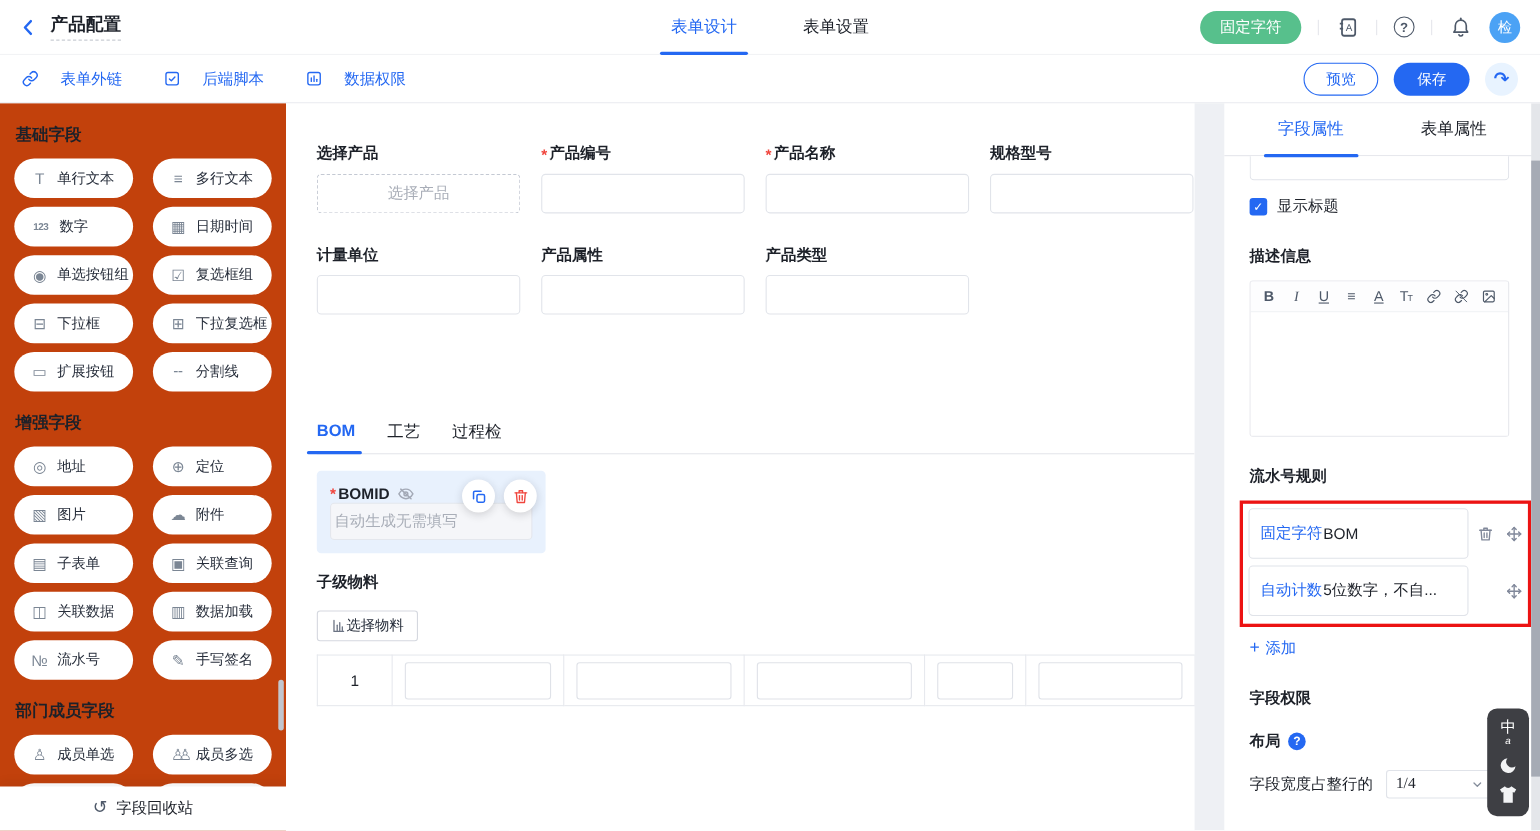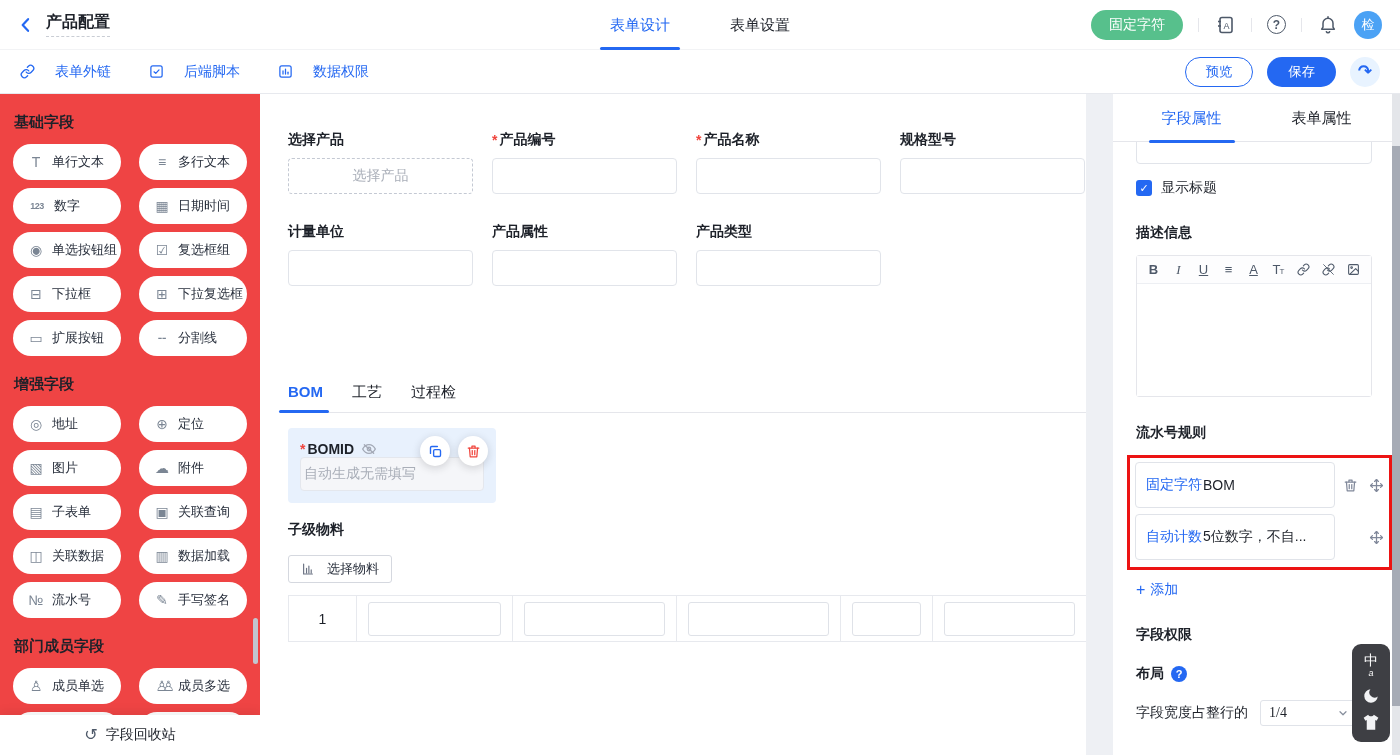--- a/index.html
+++ b/index.html
@@ -31,21 +31,21 @@
   .tlink { display:flex; align-items:center; gap:20px; color:#2468f2; margin-right:38px; cursor:pointer; }
   .toolright { margin-left:auto; display:flex; align-items:center; gap:14px; }
   .previewbtn { height:30px; border-radius:16px; border:1px solid #2468f2; color:#2468f2; background:#fff; padding:0 20px; display:flex; align-items:center; cursor:pointer; }
   .savebtn { height:30px; border-radius:16px; border:none; background:#2468f2; color:#fff; padding:0 21px; display:flex; align-items:center; cursor:pointer; }
   .sharebtn { width:30px; height:30px; border-radius:50%; background:#e8f3ff; color:#2468f2; display:flex; align-items:center; justify-content:center; font-size:17px; font-weight:700; cursor:pointer; }
 
   
   .page { display:flex; height:661px; background:#eef0f4; position:relative; }
 
   
-  .sidebar { width:260px; background:#ef4444; position:relative; padding:14px 13px 0; overflow:hidden; flex:none; }
+  .sidebar { width:260px; background:#c2410c; position:relative; padding:14px 13px 0; overflow:hidden; flex:none; }
   .sectitle { font-weight:700; font-size:15px; margin:5px 0 12px 1px; }
   .fgrid { display:grid; grid-template-columns:1fr 1fr; gap:8px 18px; margin-bottom:19px; }
   .fbtn { height:36px; background:#fff; border-radius:18px; display:flex; align-items:center; gap:8px; padding:0 4px 0 15px; font-size:13px; color:#272e3b; cursor:grab; white-space:nowrap; overflow:hidden; }
   .fico { color:#7b8694; font-size:14px; width:16px; text-align:center; flex:none; line-height:1; }
   .fico.small { font-size:9px; font-weight:700; width:18px; letter-spacing:-0.5px; }
   .recyclebar { position:absolute; left:0; bottom:0; width:260px; height:40px; background:#fff; display:flex; align-items:center; justify-content:center; gap:8px; box-shadow:0 -3px 10px rgba(31,35,41,.08); cursor:pointer; font-size:14px; }
   .recyc { color:#4e5969; font-size:16px; line-height:1; }
   .sb-thumb { position:absolute; right:2px; top:524px; width:5px; height:46px; border-radius:3px; background:#c2c6cf; }
 
   
@@ -62,21 +62,21 @@
   .ctab.active { color:#2468f2; font-weight:700; }
   .ctab.active::after { content:""; position:absolute; left:-9px; right:-6px; bottom:-1px; height:3px; background:#2468f2; border-radius:2px; }
 
   .selcard { margin-top:15px; width:208px; background:#e8f1fd; border-radius:4px; padding:13px 12px 12px; position:relative; }
   .selhead { display:flex; align-items:center; gap:7px; font-weight:700; margin-bottom:0; }
   .roundbtn { position:absolute; top:8px; width:30px; height:30px; border-radius:50%; background:#fff; box-shadow:0 2px 8px rgba(31,35,41,.18); display:flex; align-items:center; justify-content:center; cursor:pointer; }
   .copypos { right:46px; } .delpos { right:8px; }
   .selinput { height:34px; width:184px; background:#f5f6f9; border:1px solid #e4e7ed; border-radius:4px; color:#a9aeb8; display:flex; align-items:center; padding:0 3px; }
 
   .subtitle { font-weight:700; margin-top:18px; }
-  .selectmat { margin-top:16px; height:28px; border:1px solid #d5d8df; border-radius:3px; background:#fff; display:inline-flex; align-items:center; gap:12px; padding:0 12px; font-size:13px; color:#272e3b; cursor:pointer; }
+  .selectmat { margin-top:16px; height:28px; border:1px solid #d5d8df; border-radius:3px; background:#fff; display:inline-flex; align-items:center; gap:0; padding:0 12px; font-size:13px; color:#272e3b; cursor:pointer; }
   .btable { margin-top:12px; border-collapse:collapse; table-layout:fixed; width:798px; }
   .btable th, .btable td { border:1px solid #e7e9ee; padding:0; }
   .btable th { height:32px; font-weight:400; text-align:left; padding-left:12px; font-size:14px; }
   .btable td { height:46px; }
   .rowidx { text-align:center; color:#1d2129; }
   .cellinput { width:calc(100% - 22px); height:34px; margin:0 11px; border:1px solid #dfe2e8; border-radius:3px; outline:none; display:block; }
 
   .gutter { width:27px; flex:none; }
 
   

